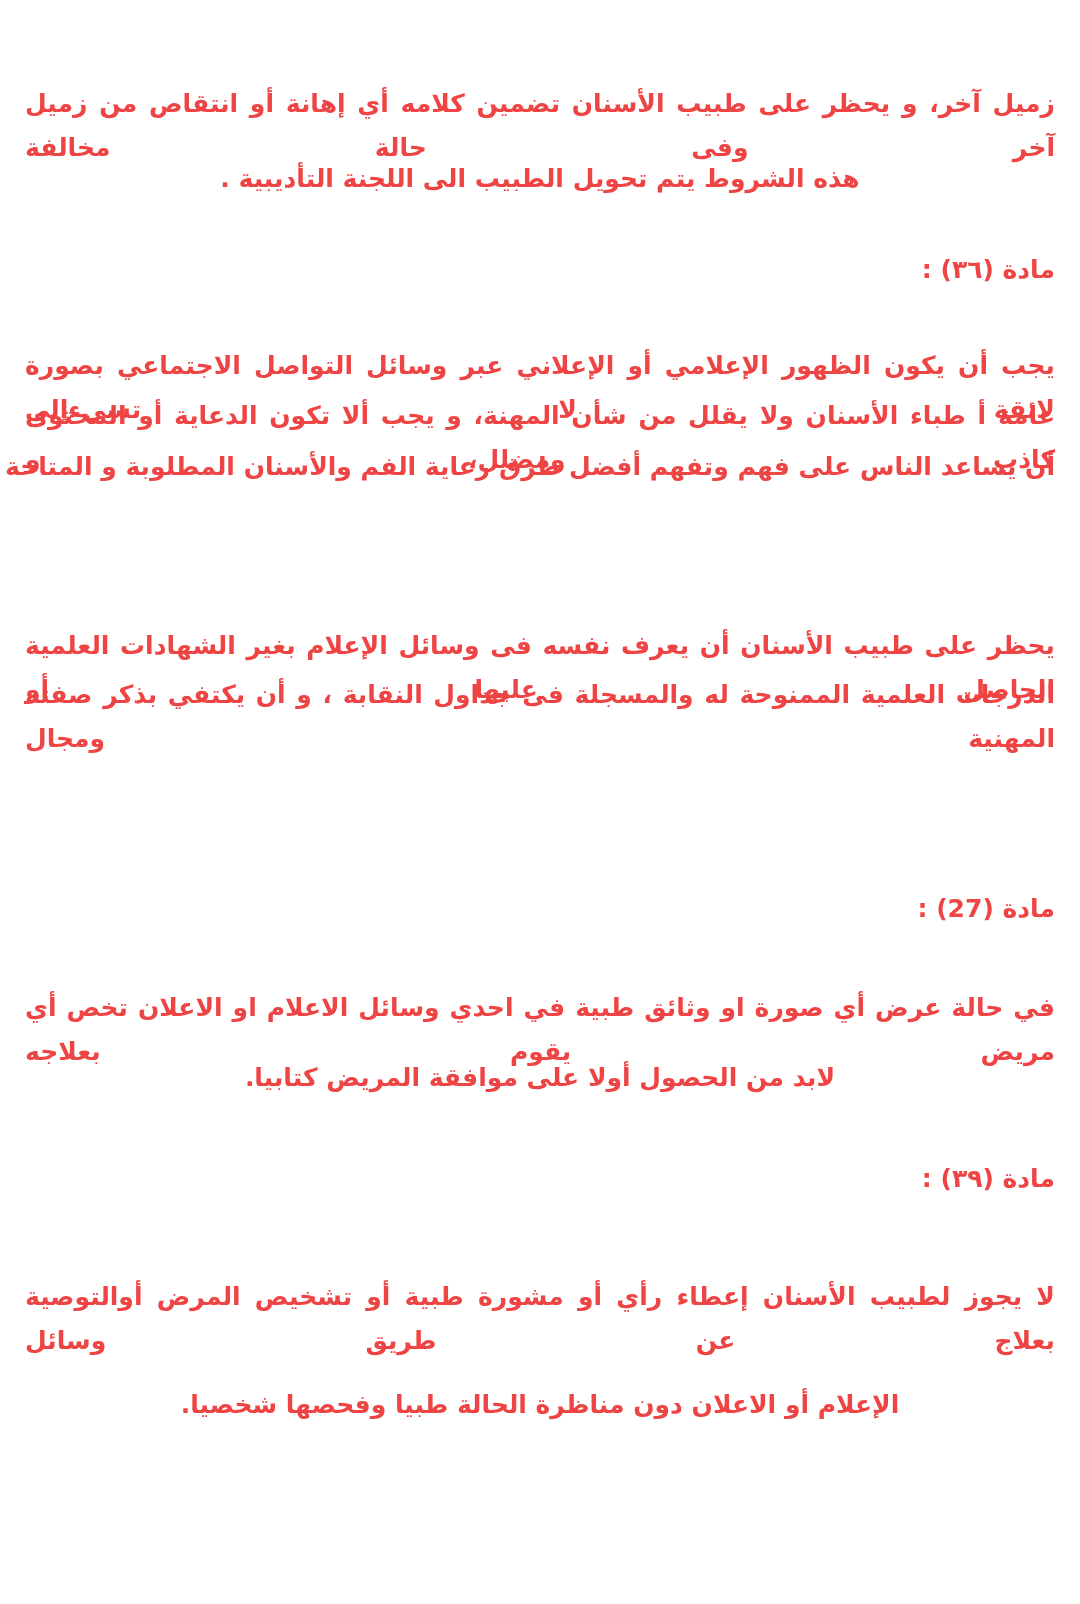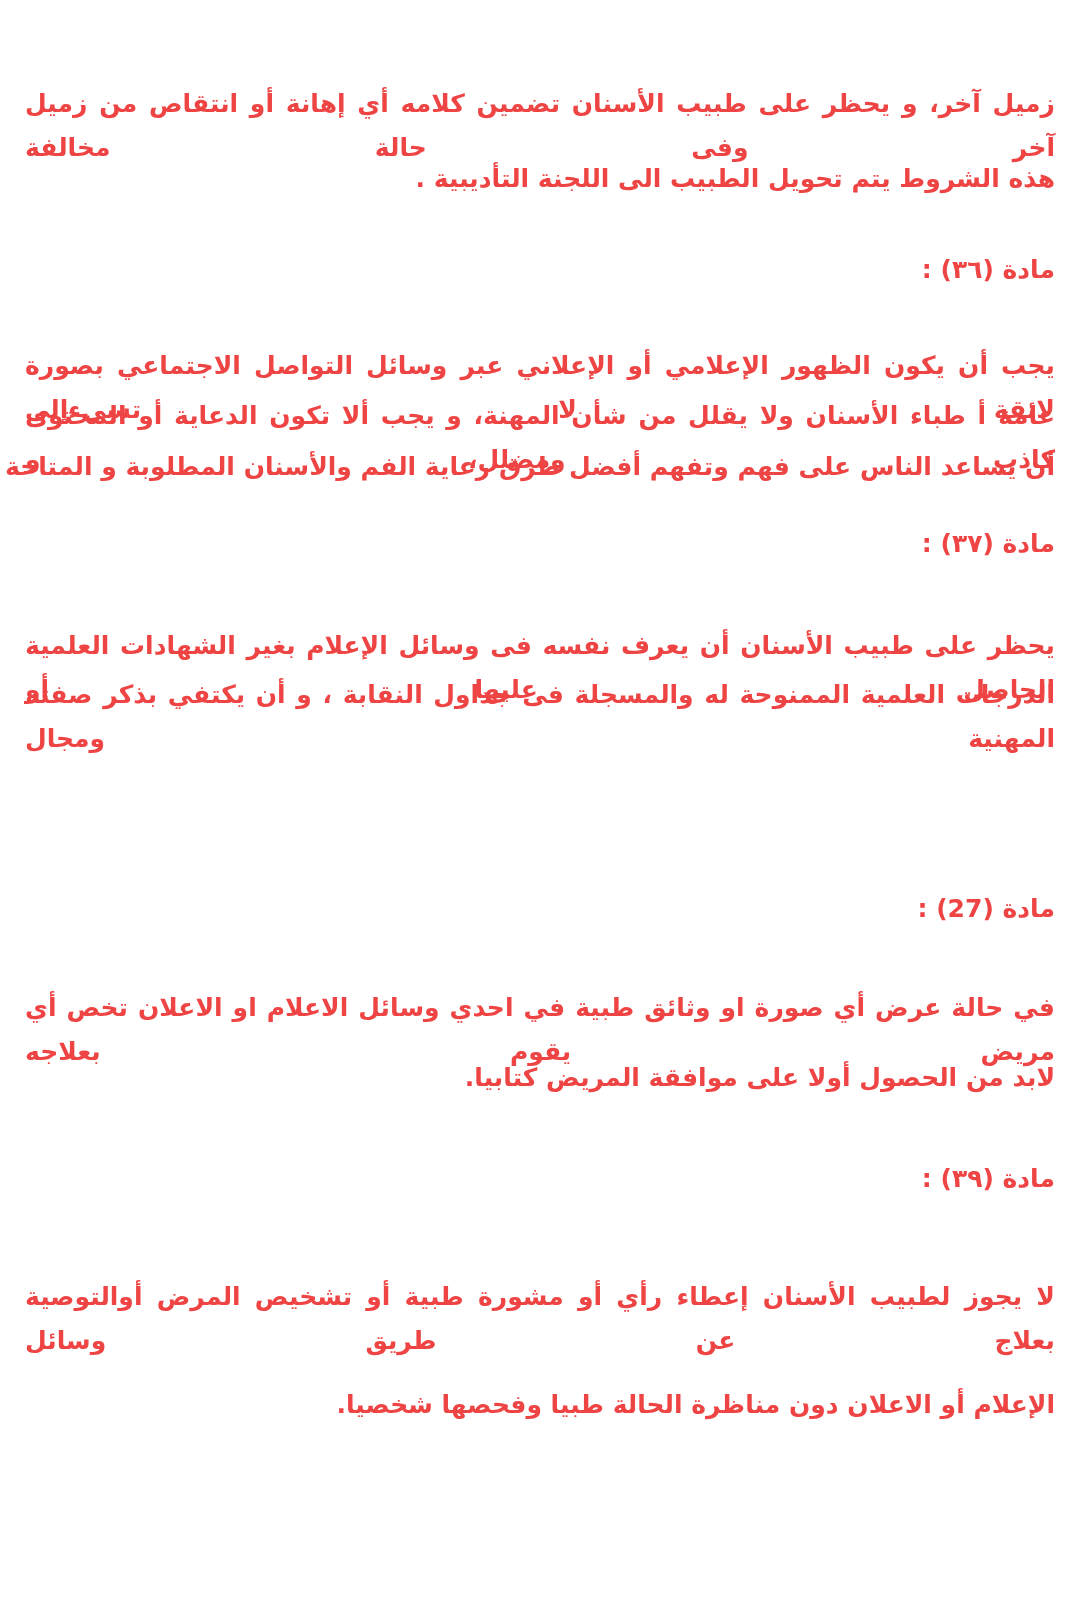--- a/index.html
+++ b/index.html
@@ -31,40 +31,39 @@
     overflow: visible;
   }
   
   .line.j {
     white-space: normal;
     text-align: justify;
     text-align-last: justify;
   }
   
   .line.r {
-    text-align: right;
+    text-align: center;
   }
   .line.heading {
     text-align: right;
   }
 </style>
 </head>
 <body>
 
 <div class="page">
 
   <div class="line j" style="top:70px">زميل آخر، و يحظر على طبيب الأسنان تضمين كلامه أي إهانة أو انتقاص من زميل آخر وفى حالة مخالفة</div>
   <div class="line r" style="top:145px">هذه الشروط يتم تحويل الطبيب الى اللجنة التأديبية .</div>
 
   <div class="line heading" style="top:236px">مادة (٣٦) :</div>
   <div class="line j" style="top:332px">يجب أن يكون الظهور الإعلامي أو الإعلاني عبر وسائل التواصل الاجتماعي بصورة لائقة لا تسيءإلى</div>
   <div class="line j" style="top:382px">عامة أ طباء الأسنان ولا يقلل من شأن المهنة، و يجب ألا تكون الدعاية أو المحتوى كاذب ومضلل، و</div>
   <div class="line r" style="top:433px">أن يساعد الناس على فهم وتفهم أفضل طرق رعاية الفم والأسنان المطلوبة و المتاحة لهم .</div>
 
-  <div class="line heading" style="top:510px">مادة (٣٧) :</div>
   <div class="line j" style="top:612px">يحظر على طبيب الأسنان أن يعرف نفسه فى وسائل الإعلام بغير الشهادات العلمية الحاصل عليها أو</div>
   <div class="line j" style="top:661px">الدرجات العلمية الممنوحة له والمسجلة فى جداول النقابة ، و أن يكتفي بذكر صفته المهنية ومجال</div>
 
   <div class="line heading" style="top:875px">مادة (27) :</div>
   <div class="line j" style="top:974px">في حالة عرض أي صورة او وثائق طبية في احدي وسائل الاعلام او الاعلان تخص أي مريض يقوم بعلاجه</div>
   <div class="line r" style="top:1044px">لابد من الحصول أولا على موافقة المريض كتابيا.</div>
 
   <div class="line heading" style="top:1145px">مادة (٣٩) :</div>
   <div class="line j" style="top:1263px">لا يجوز لطبيب الأسنان إعطاء رأي أو مشورة طبية أو تشخيص المرض أوالتوصية بعلاج عن طريق وسائل</div>
   <div class="line r" style="top:1371px">الإعلام أو الاعلان دون مناظرة الحالة طبيا وفحصها شخصيا.</div>

